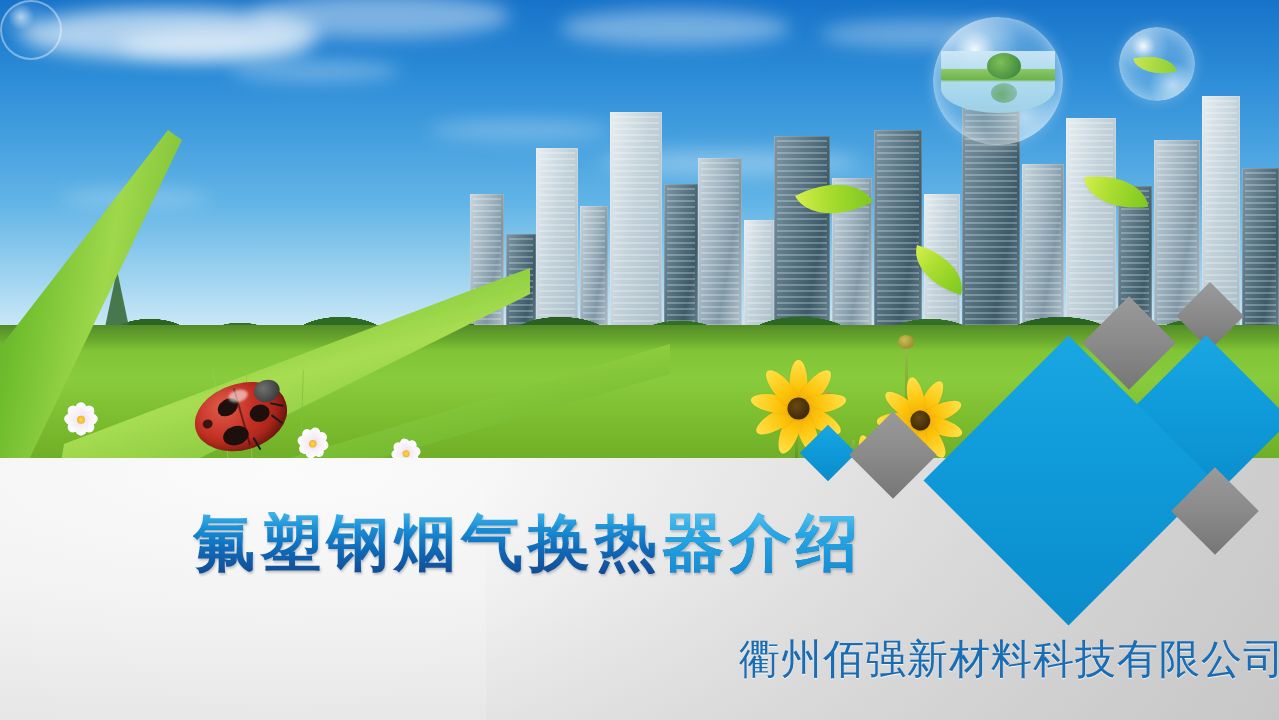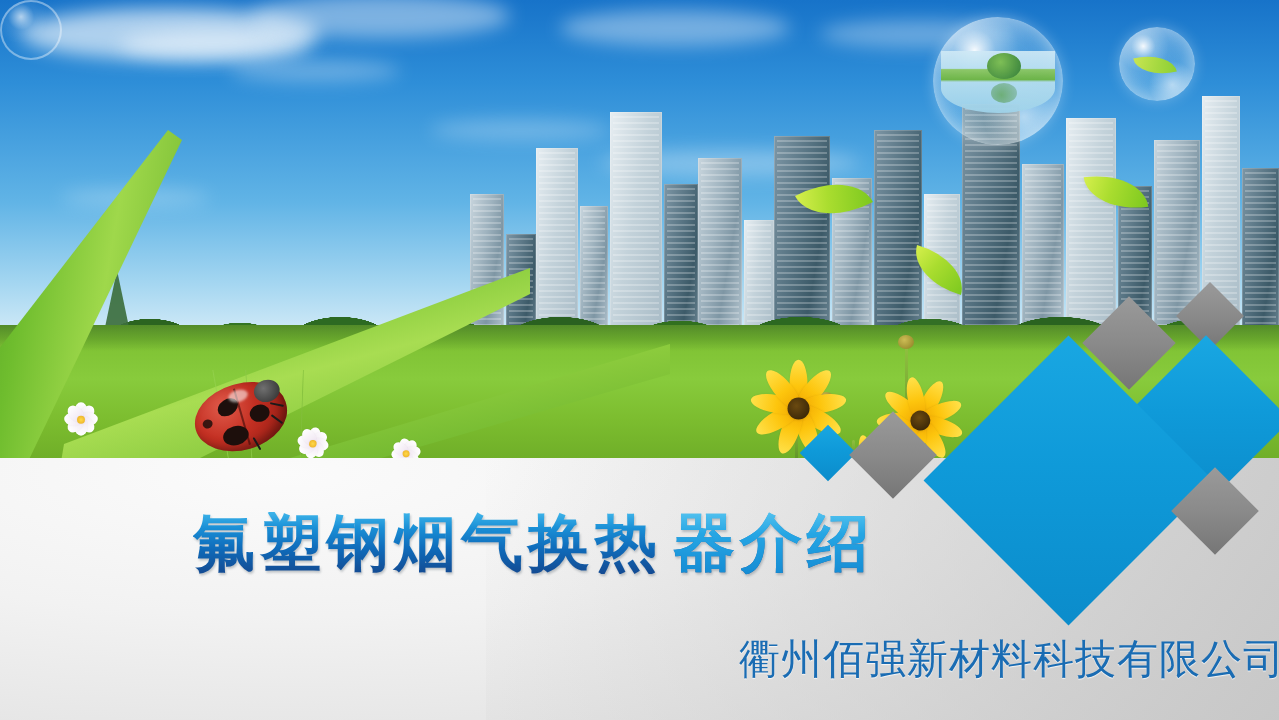--- a/index.html
+++ b/index.html
@@ -250,21 +250,21 @@
     font-family:"DejaVu Sans","Liberation Sans",sans-serif;
     background:linear-gradient(#3fb5ea 0%,#1a8fd6 26%,#0f6cbb 58%,#134a92 100%);
     -webkit-background-clip:text;background-clip:text;
     color:transparent;-webkit-text-fill-color:transparent;
     white-space:nowrap;
     filter:drop-shadow(1px 2px 1px rgba(120,130,140,.45));
   }
   .title .tail{
     background:linear-gradient(#5ec9f2 0%,#26a6e4 38%,#1389d2 100%);
     -webkit-background-clip:text;background-clip:text;
-    color:transparent;margin-left:11px;-webkit-text-fill-color:transparent;
+    color:transparent;-webkit-text-fill-color:transparent;
   }
   .subtitle{
     position:absolute;left:739px;top:639px;
     font-size:41px;font-weight:normal;letter-spacing:1px;line-height:1;
     font-family:"DejaVu Sans","Liberation Sans",sans-serif;
     color:#1a6cb3;
     white-space:nowrap;
     text-shadow:0 1px 1px rgba(255,255,255,.8);
   }
 </style>

